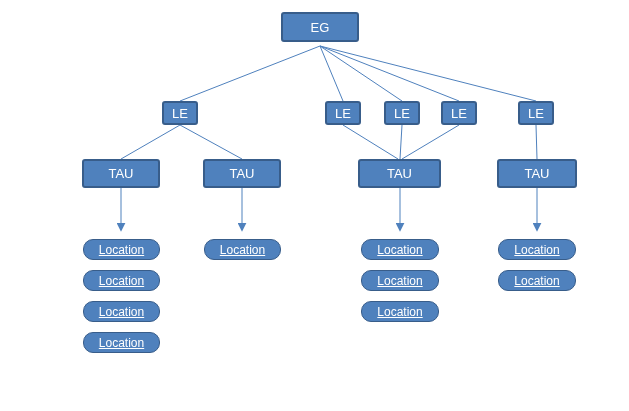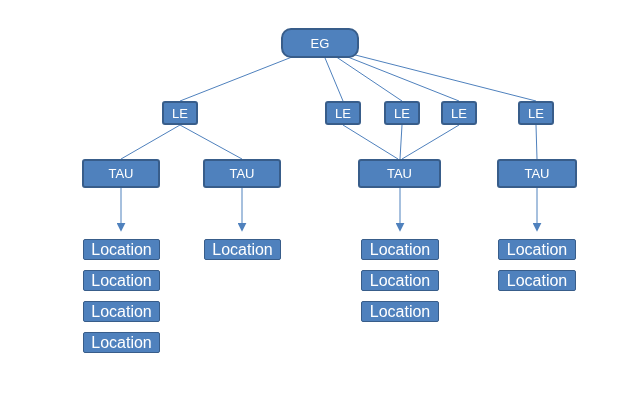--- a/index.html
+++ b/index.html
@@ -26,22 +26,23 @@
     color: #ffffff;
     display: flex;
     align-items: center;
     justify-content: center;
     font-size: 13px;
     line-height: 1;
     user-select: none;
   }
   .node.loc {
     border-width: 1px;
-    border-radius: 2px;
-    font-size: 16px;
+    border-radius: 10px;
+    font-size: 12px;
+    text-decoration: underline;
   }
 </style>
 </head>
 <body>
 
 <div class="canvas">
 
   <svg class="connectors" viewBox="0 0 629 411" xmlns="http://www.w3.org/2000/svg">
     <defs>
       <marker id="arrowhead" viewBox="0 0 10 10" refX="8" refY="5" markerWidth="9" markerHeight="9" orient="auto-start-reverse">
@@ -63,21 +64,21 @@
     <line x1="459" y1="125" x2="402" y2="159" stroke="#4f81bd" stroke-width="1"></line>
 
     <line x1="536" y1="125" x2="537" y2="159" stroke="#4f81bd" stroke-width="1"></line>
 
     <line x1="121" y1="188" x2="121" y2="230" stroke="#4f81bd" stroke-width="1" marker-end="url(#arrowhead)"></line>
     <line x1="242" y1="188" x2="242" y2="230" stroke="#4f81bd" stroke-width="1" marker-end="url(#arrowhead)"></line>
     <line x1="400" y1="188" x2="400" y2="230" stroke="#4f81bd" stroke-width="1" marker-end="url(#arrowhead)"></line>
     <line x1="537" y1="188" x2="537" y2="230" stroke="#4f81bd" stroke-width="1" marker-end="url(#arrowhead)"></line>
   </svg>
 
-  <div class="node" style="left:281px; top:28px; width:78px; height:30px;border-radius:10px;">EG</div>
+  <div class="node" style="left:281px; top:12px; width:78px; height:30px;">EG</div>
 
   <div class="node" style="left:162px; top:101px; width:36px; height:24px;">LE</div>
   <div class="node" style="left:325px; top:101px; width:36px; height:24px;">LE</div>
   <div class="node" style="left:384px; top:101px; width:36px; height:24px;">LE</div>
   <div class="node" style="left:441px; top:101px; width:36px; height:24px;">LE</div>
   <div class="node" style="left:518px; top:101px; width:36px; height:24px;">LE</div>
 
   <div class="node" style="left:82px; top:159px; width:78px; height:29px;">TAU</div>
   <div class="node" style="left:203px; top:159px; width:78px; height:29px;">TAU</div>
   <div class="node" style="left:358px; top:159px; width:83px; height:29px;">TAU</div>

